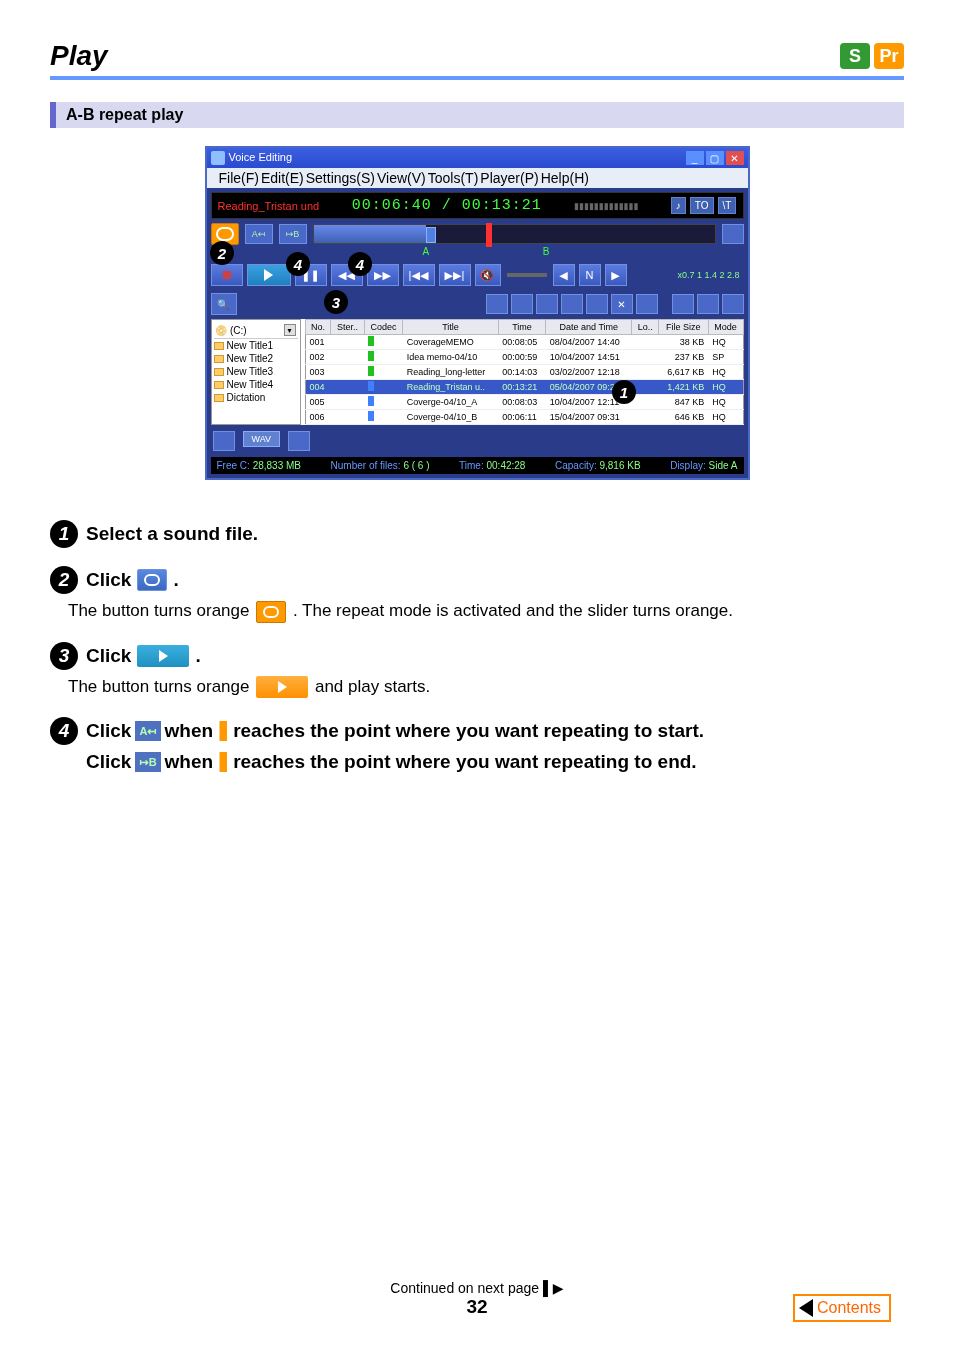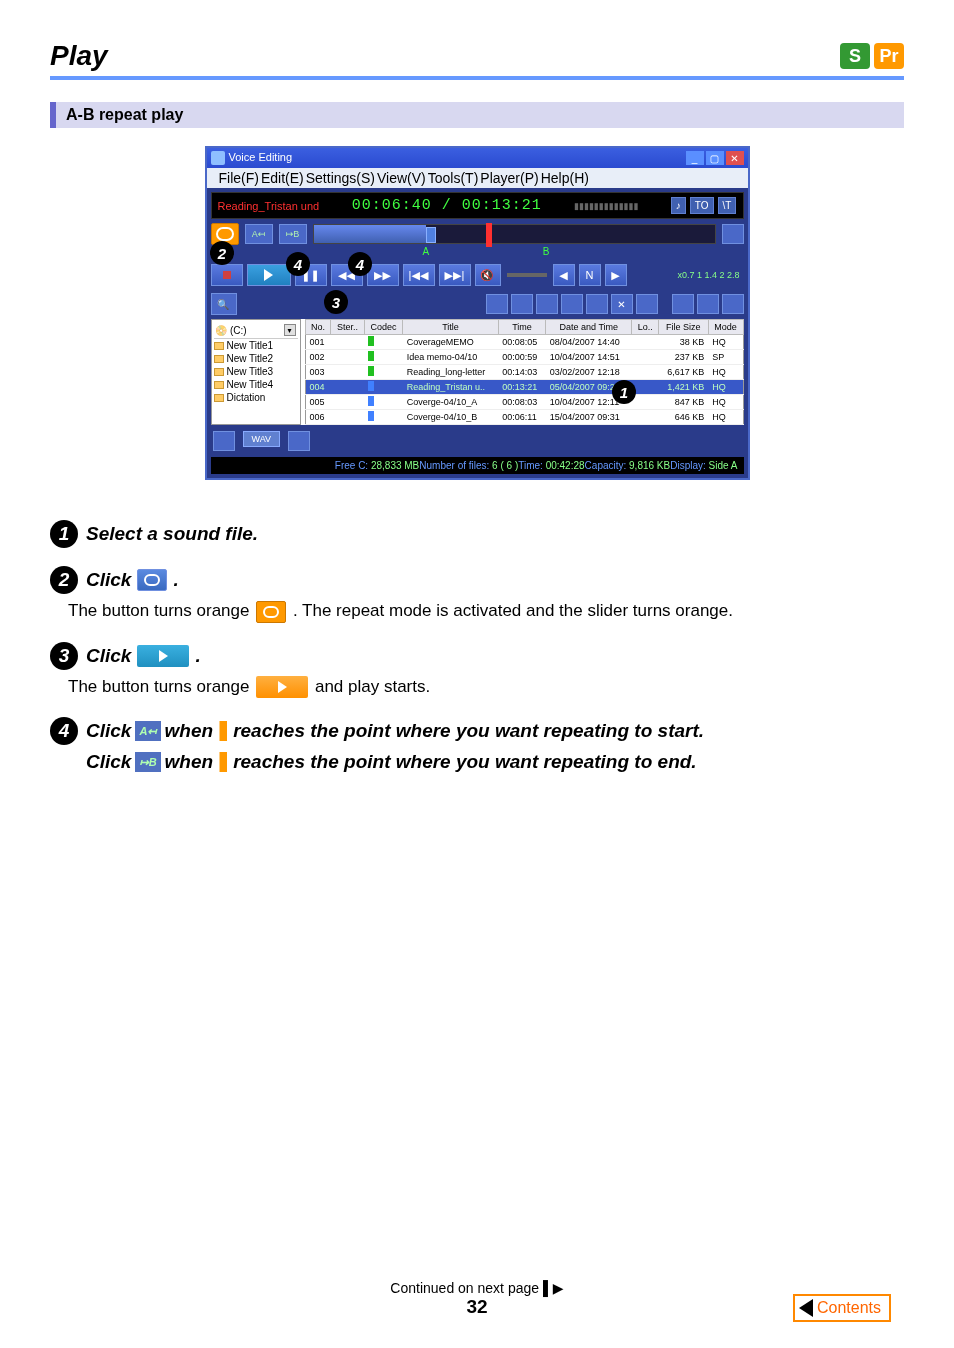--- a/index.html
+++ b/index.html
@@ -177,21 +177,21 @@
   .file-table tr.selected td { background:#3858c8; color:#c0ffc0; }
   .codec-green { display:inline-block; width:6px;height:10px; background:#20c020; }
   .codec-blue { display:inline-block; width:6px;height:10px; background:#4080ff; }
 
   .bottom-toolbar {
     margin:4px; display:flex; align-items:flex-start; gap:8px; padding:2px;
   }
   .wav-btn { background:#6080d0; color:#fff; padding:2px 8px; font-size:9px; border:1px solid #8af; }
   .status-bar {
     background:#000; color:#88ff88; font-size:10px;
-    display:flex; justify-content:flex-end; padding:3px 6px; margin:0 4px 4px 4px;
+    display:flex; justify-content:space-between; padding:3px 6px; margin:0 4px 4px 4px;
   }
   .status-item { white-space:nowrap; }
   .status-item .label { color:#6699ff; }
 
   
   .callout {
     position:absolute;
     width:24px;height:24px;border-radius:50%;
     background:#000;color:#fff;
     display:flex;align-items:center;justify-content:center;
@@ -201,21 +201,21 @@
 
   
   .instructions { margin-top:40px; }
   .step { margin-bottom: 18px; padding-left: 0px; }
   .step-head { display:flex; align-items:center; gap:8px; margin-bottom:4px;}
   .step-num {
     width:28px;height:28px;border-radius:50%;background:#000;color:#fff;
     display:flex;align-items:center;justify-content:center;
     font-style:italic;font-weight:bold;font-size:19px;flex-shrink:0;
   }
-  .step-title { font-size:19px; font-weight:bold; display:flex; align-items:center; gap:4px; flex-wrap:wrap;font-style:italic;}
+  .step-title { font-size:19px; font-weight:bold; display:flex; align-items:center; gap:4px; flex-wrap:wrap;}
   .step-body { font-size:17px; margin-left:18px; line-height:1.5; }
   .step-body ul { list-style:none; }
   .step-body li::before { content:"• "; }
 
   .inline-btn {
     display:inline-flex; align-items:center; justify-content:center;
     vertical-align:middle;
     height:22px; padding:0 6px;
     border-radius:2px;
     margin:0 2px;

